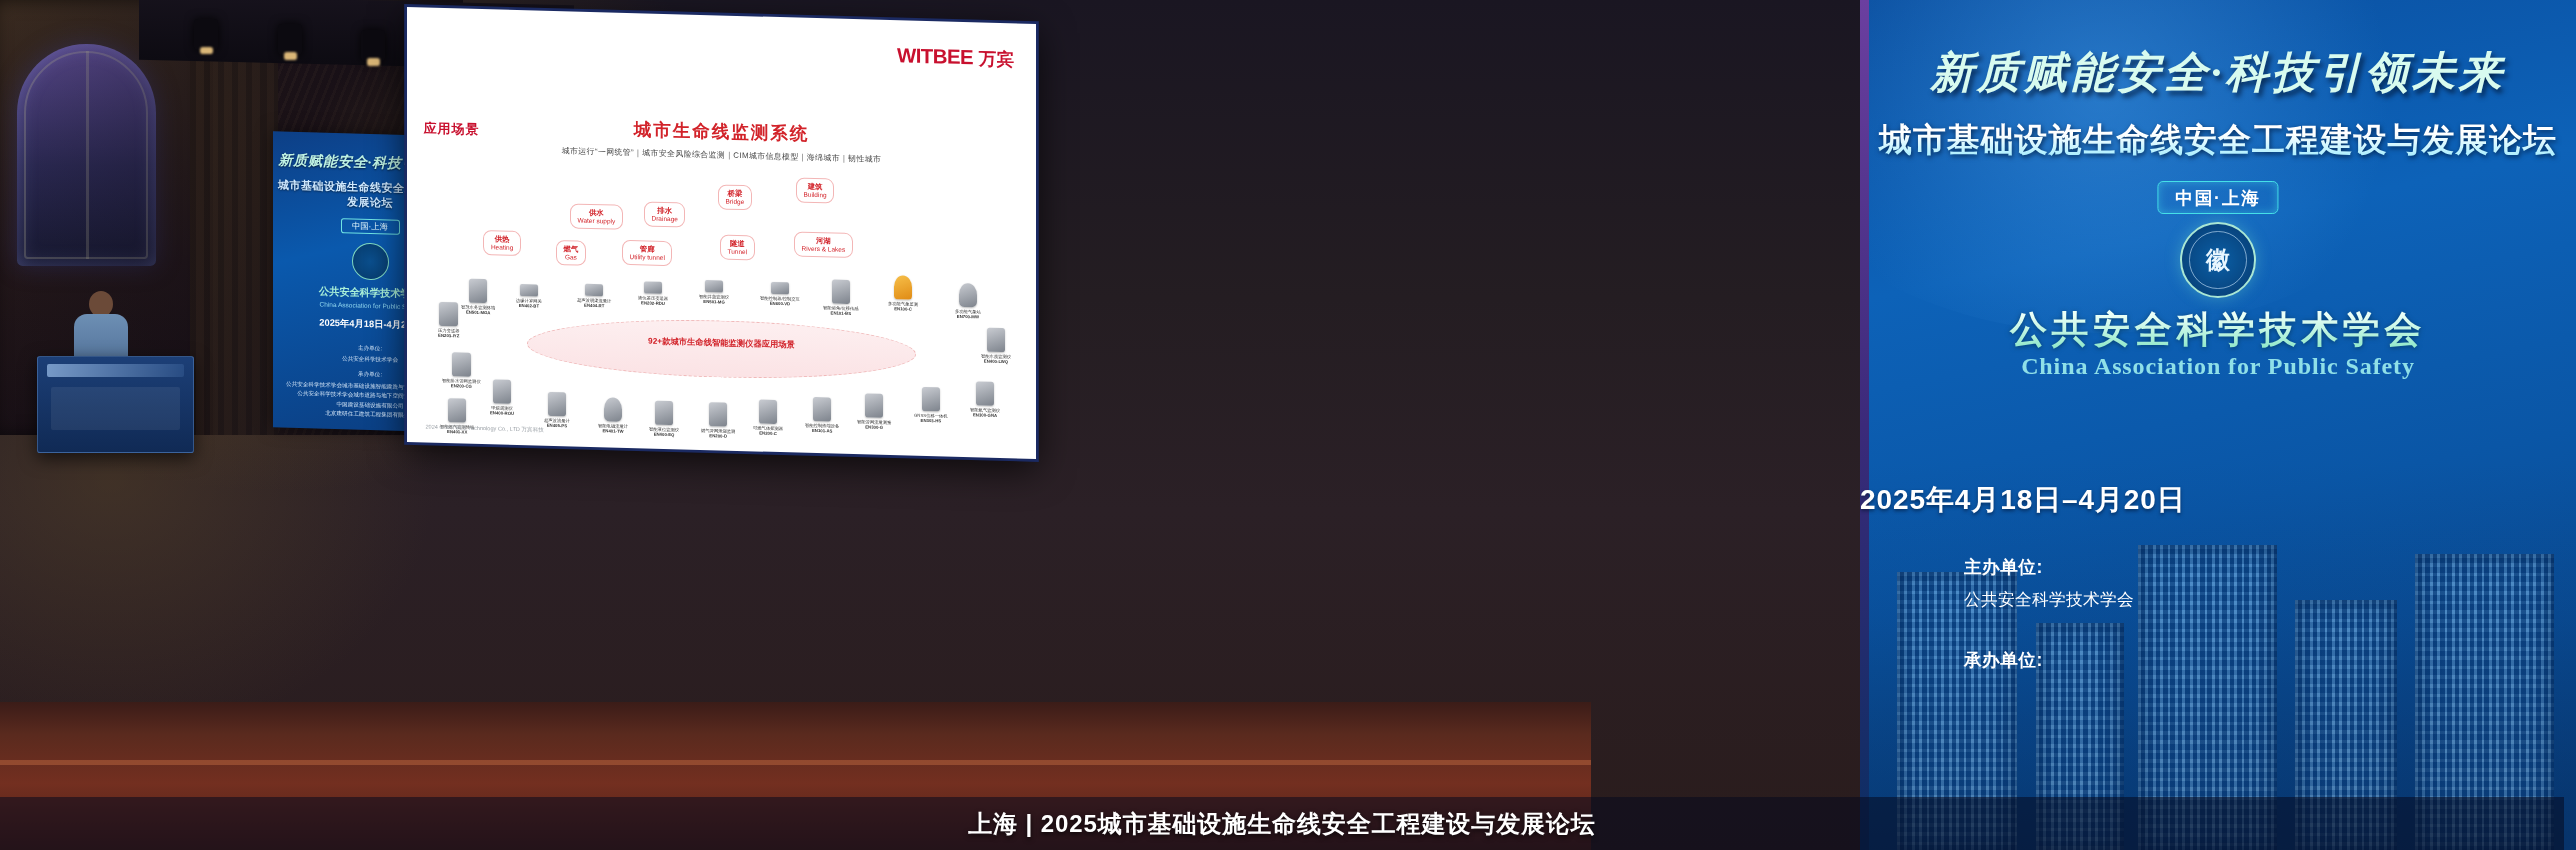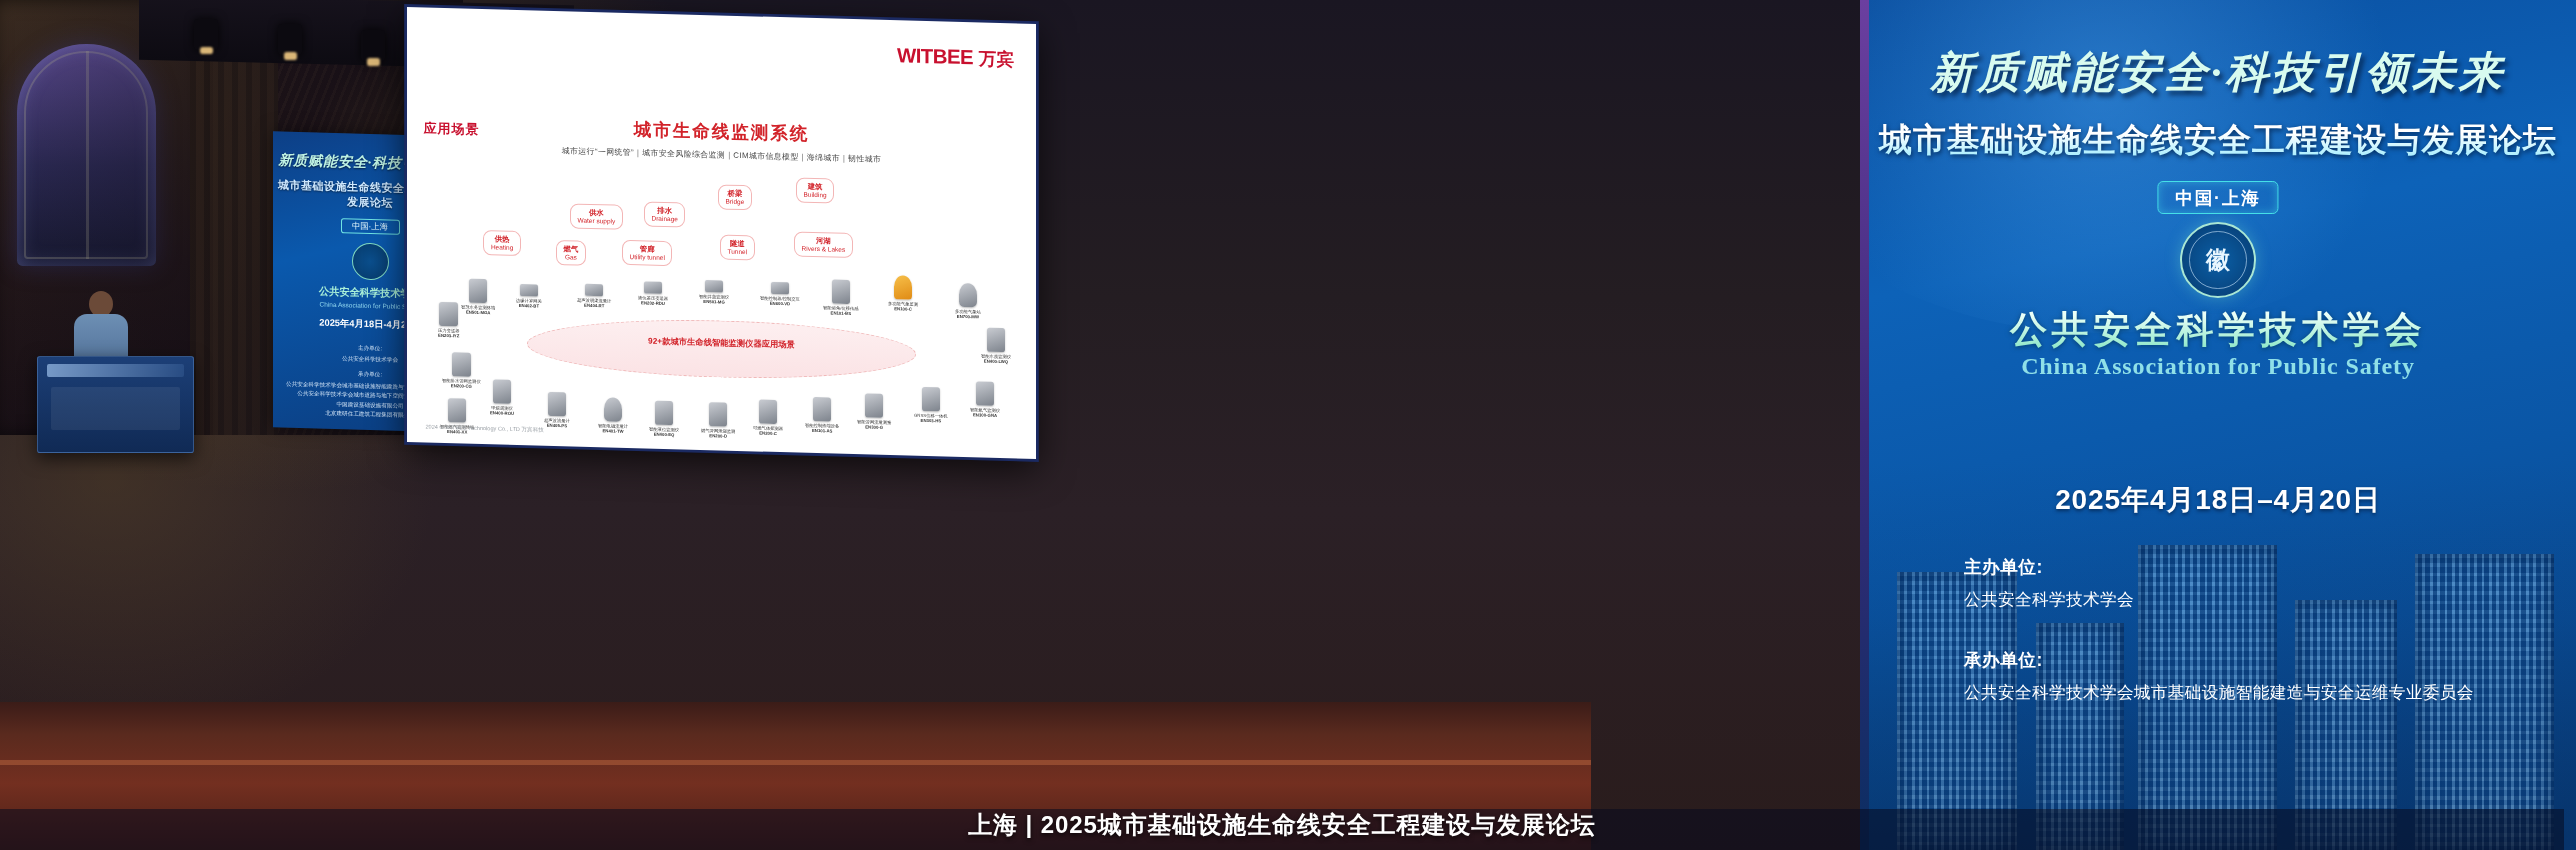--- a/index.html
+++ b/index.html
@@ -161,33 +161,33 @@
   .b-seal .ch{position:absolute;inset:0;display:flex;align-items:center;justify-content:center;
     color:#e8f6ff;font-size:24px;font-weight:700;}
   .b-org{position:absolute;left:0;right:0;top:305px;text-align:center;
     font-size:37px;font-weight:800;letter-spacing:4.6px;
     background:linear-gradient(180deg,#eafff7 20%,#7de3c0 100%);
     -webkit-background-clip:text;background-clip:text;color:transparent;
     filter:drop-shadow(0.9px 1.9px 2.8px rgba(0,40,60,.6));}
   .b-orgen{position:absolute;left:0;right:0;top:353px;text-align:center;
     font-family:"Liberation Serif","DejaVu Serif",serif;font-weight:700;
     font-size:24px;letter-spacing:0.9px;color:#8fe0e8;}
-  .b-date{position:absolute;left:0;right:0;top:481px;text-align:center;
+  .b-date{position:absolute;left:0;right:0;top:481px;
     font-size:28px;font-weight:800;color:#fff;letter-spacing:0.9px;
     text-shadow:0 1.9px 3.7px rgba(0,20,50,.6);}
 
   .b-block{position:absolute;left:104px;color:#fff;}
   .b-lbl{font-size:17.6px;font-weight:700;margin-bottom:5.6px;letter-spacing:0.5px;}
   .b-item{font-size:16.7px;line-height:1.75;letter-spacing:0.3px;}
   .b-host{top:555px;}
   .b-co{top:648px;}
 
   
-  .caption{position:absolute;left:0;right:12px;bottom:0;height:41px;
-    background:rgba(6,10,30,.55);display:flex;align-items:flex-start;justify-content:center;}
+  .caption{position:absolute;left:0;right:12px;bottom:0;height:53px;
+    background:rgba(6,10,30,.55);display:flex;align-items:center;justify-content:center;}
   .caption .txt{color:#fff;font-size:24px;font-weight:700;letter-spacing:0.9px;
     text-shadow:0 1.9px 5.6px rgba(0,0,0,.8);}
 </style>
 </head>
 <body>
 
 <div class="stage">
   <div class="wallpanelL"></div>
   <div class="archwin"></div>
   <div class="curtain"></div>
@@ -427,20 +427,19 @@
   <div class="b-orgen">China Association for Public Safety</div>
   <div class="b-date">2025年4月18日–4月20日</div>
 
   <div class="b-block b-host">
     <div class="b-lbl">主办单位:</div>
     <div class="b-item">公共安全科学技术学会</div>
   </div>
 
   <div class="b-block b-co">
     <div class="b-lbl">承办单位:</div>
-    <div class="b-item">公共安全科学技术学会城市基础设施智能建造与安全运维专业委员会</div>
   </div>
 </div>
 
 <div class="caption">
   <span class="txt">上海 | 2025城市基础设施生命线安全工程建设与发展论坛</span>
 </div>
 
 
 </body></html>

